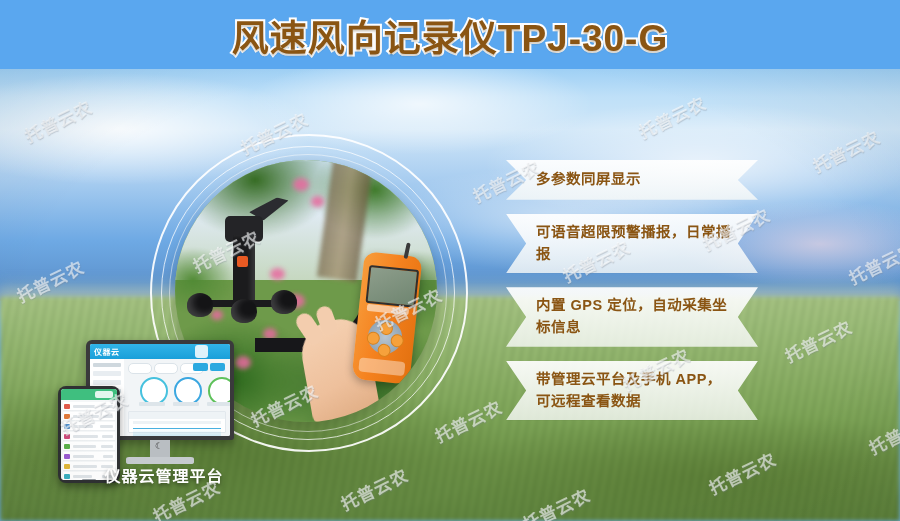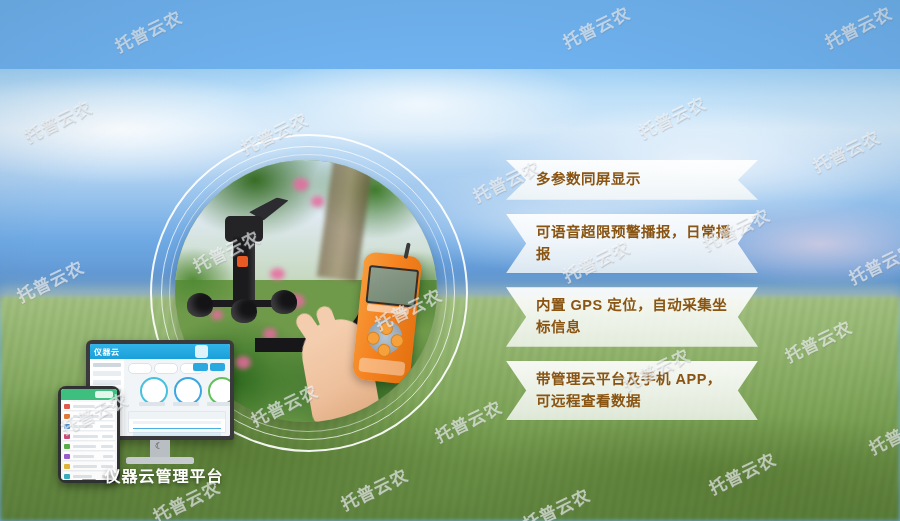--- a/index.html
+++ b/index.html
@@ -397,14 +397,17 @@
       <span class="wm" style="left: 782px; top: 328px; color: rgba(255, 255, 255, 0.58); transform: rotate(-26deg);">托普云农</span>
       <span class="wm" style="left: 866px; top: 420px; color: rgba(255, 255, 255, 0.58); transform: rotate(-26deg);">托普云农</span>
       <span class="wm" style="left: 150px; top: 488px; color: rgba(255, 255, 255, 0.58); transform: rotate(-26deg);">托普云农</span>
       <span class="wm" style="left: 338px; top: 476px; color: rgba(255, 255, 255, 0.58); transform: rotate(-26deg);">托普云农</span>
       <span class="wm" style="left: 520px; top: 496px; color: rgba(255, 255, 255, 0.58); transform: rotate(-26deg);">托普云农</span>
       <span class="wm" style="left: 706px; top: 460px; color: rgba(255, 255, 255, 0.58); transform: rotate(-26deg);">托普云农</span>
     </div>
 
   <div class="vignette"></div>
 
+  <div class="header-band">
+    <div class="header-title">风速风向记录仪TPJ-30-G</div>
+  </div>
 
 </div>
 
 </body></html>

